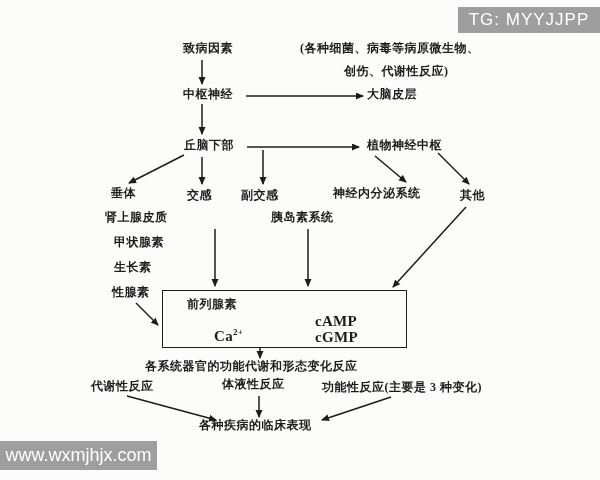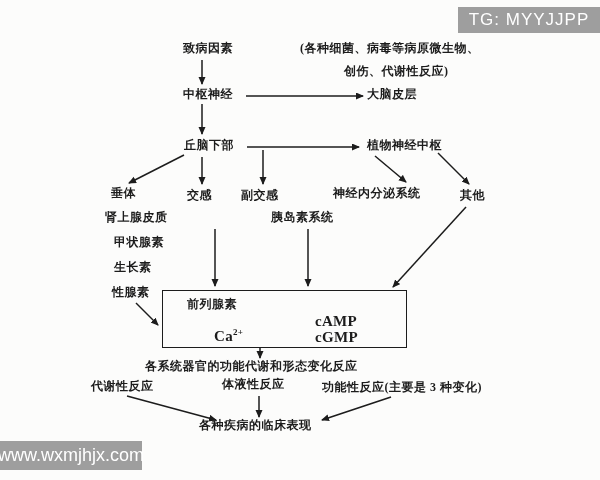--- a/index.html
+++ b/index.html
@@ -32,21 +32,21 @@
     background:transparent;
   }
   .watermark{
     position:absolute;
     background:#9e9e9e;
     color:#ffffff;
     font-family:"Liberation Sans","DejaVu Sans",sans-serif;
     display:flex;align-items:center;justify-content:center;
   }
   #wm-top{right:0;top:7px;width:142px;height:26px;font-size:17px;letter-spacing:1px;}
-  #wm-bottom{left:0;top:441px;width:142px;height:29px;font-size:18px;}
+  #wm-bottom{left:0;top:441px;width:157px;height:29px;font-size:18px;}
   sup{font-size:9px;font-weight:700;}
 </style>
 </head>
 <body>
 
 <div id="stage">
 
   <svg id="arrows" viewBox="0 0 600 480">
     <defs>
       <marker id="arr" markerWidth="9" markerHeight="8" refX="7" refY="3.5" orient="auto" markerUnits="userSpaceOnUse">

